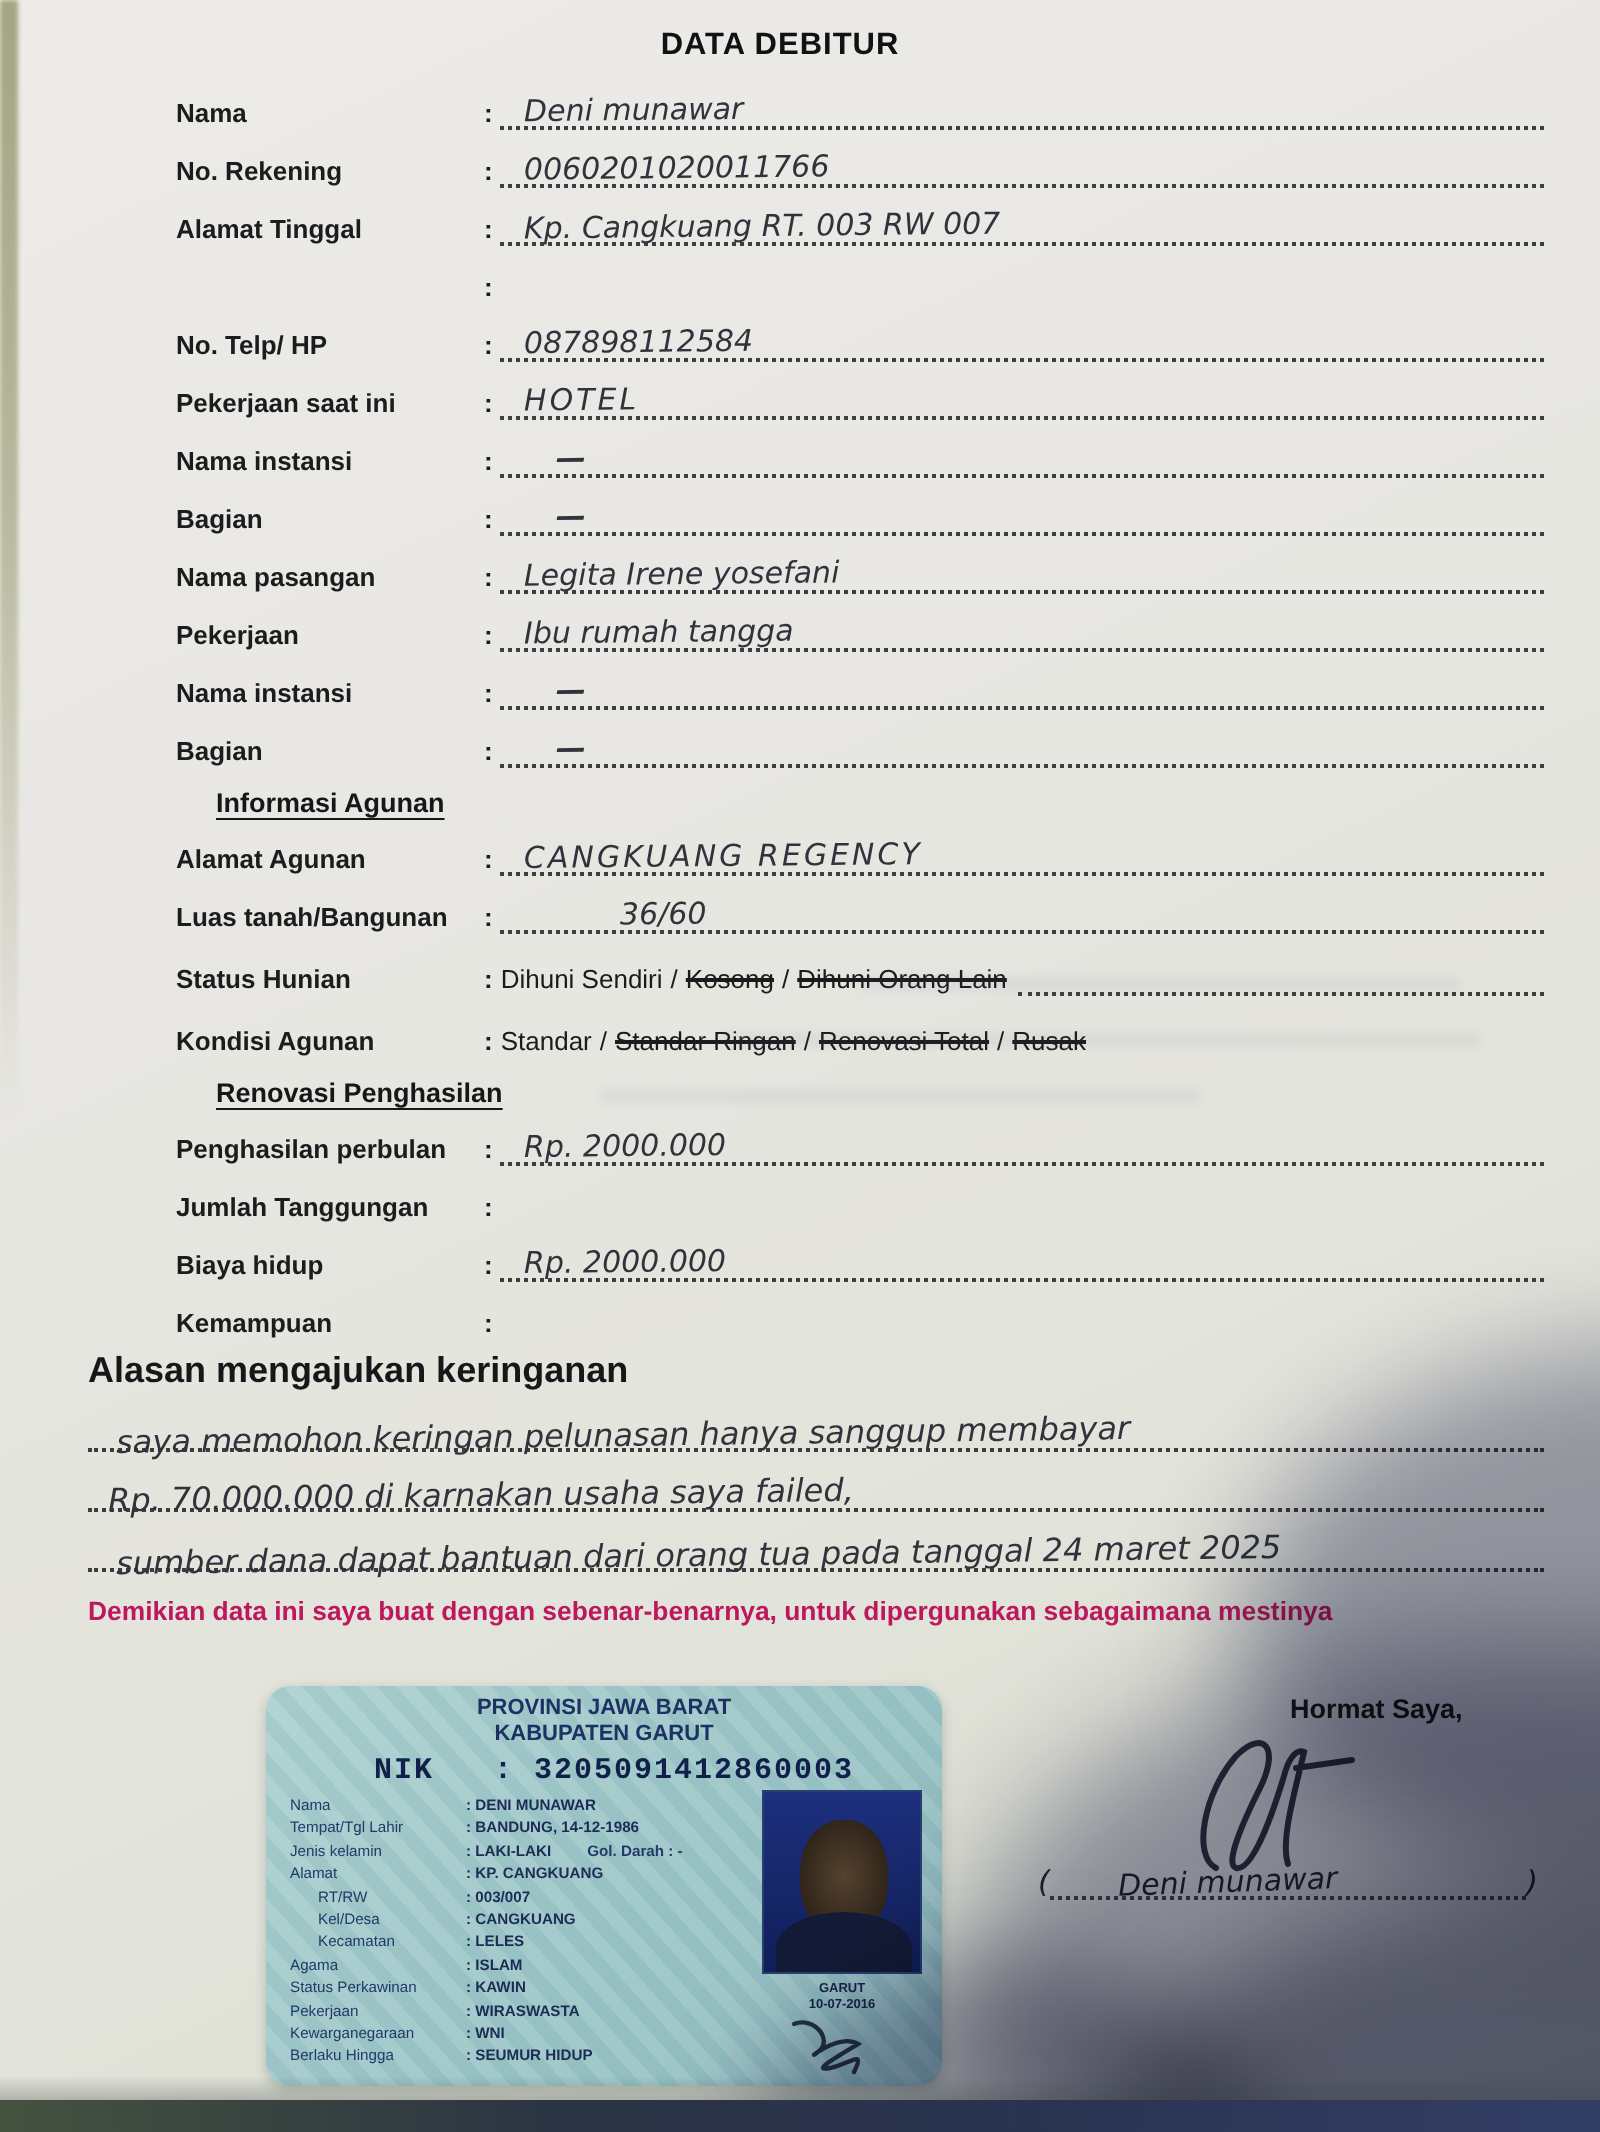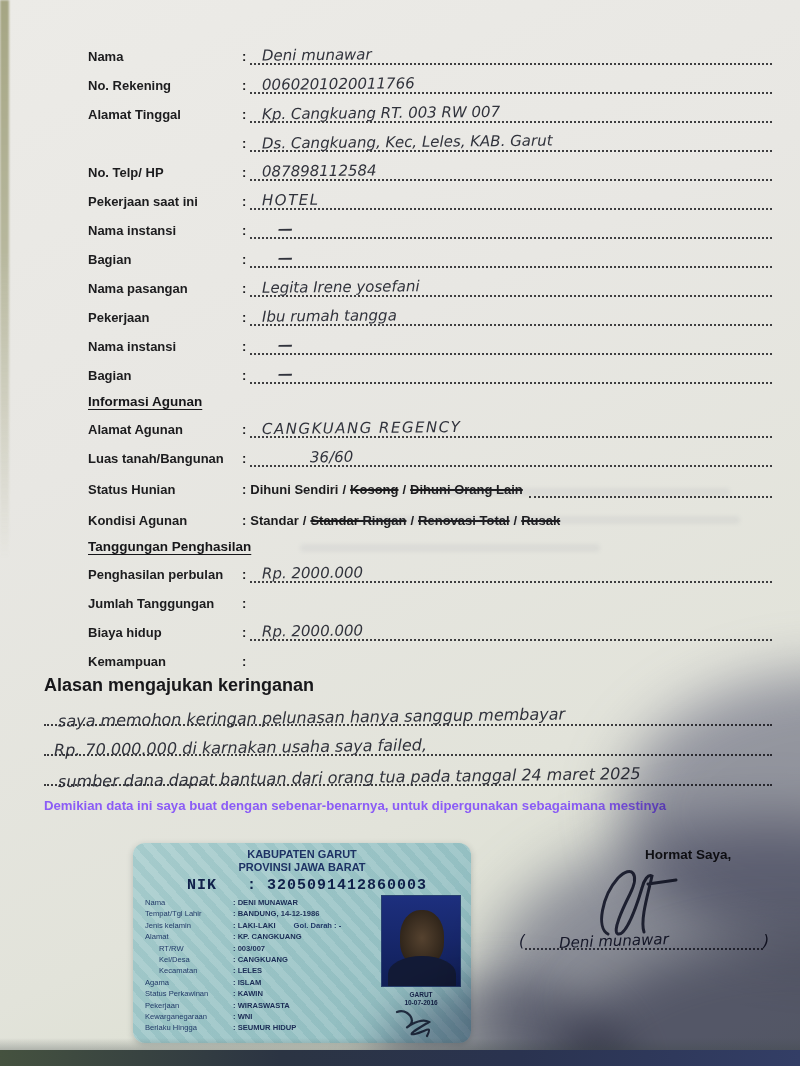--- a/index.html
+++ b/index.html
@@ -28,38 +28,38 @@
   .colon { font-weight:bold; font-size:13px; color:#1c1c1e; padding:0 4px 1px 0; }
   .leader { flex:1; position:relative; border-bottom:2px dotted #3e3e40; height:24px; }
   .hw { font-family:"DejaVu Sans", sans-serif; font-style:italic; color:#31333c;
     font-size:15px; white-space:nowrap; }
   .leader .hw { position:absolute; left:12px; bottom:-1px; transform:rotate(-0.6deg); }
   .hw.caps { letter-spacing:1.5px; }
   .hw.dash { font-weight:bold; left:28px; }
 
   .sect-heading { height:25px; display:flex; align-items:flex-end;
     font-weight:bold; font-size:13.5px; color:#17171a;
-    text-decoration:underline; text-underline-offset:3px; }
+    text-decoration:underline; text-underline-offset:3px;margin-left:20px; }
 
   .opt-row { display:flex; align-items:flex-end; height:31px; }
-  .opts { font-weight:bold; font-size:13px; color:#1b1b1d; white-space:nowrap;
+  .opts { font-weight:normal; font-size:13px; color:#1b1b1d; white-space:nowrap;
     padding-bottom:1px; }
   .opts .struck { text-decoration:line-through; text-decoration-thickness:2px; }
   .opts .sep { padding:0 4px; }
   .opt-row .leader { height:20px; margin-left:6px; }
 
   .reason-block { margin-left:-44px; width:728px; }
   .reason-heading { font-weight:bold; font-size:18px; color:#17171a;
     height:26px; display:flex; align-items:flex-end; }
   .reason-line { position:relative; height:30px; border-bottom:2px dotted #3c3c3e; }
   .reason-line .hw { position:absolute; bottom:-3px; font-size:16px; transform:rotate(-0.8deg); }
   .rl0 .hw { left:14px; } .rl1 .hw { left:10px; } .rl2 .hw { left:14px; }
 
   .declaration { margin-left:-44px; width:740px; margin-top:12px;
-    font-weight:bold; font-size:13.2px; color:#8b5cf6; }
+    font-weight:bold; font-size:13.2px; color:#be185d; }
 
   
   .ktp { position:absolute; left:133px; top:843px; width:338px; height:200px;
     border-radius:12px; overflow:hidden;
     background:linear-gradient(135deg, #abcfcf 0%, #9cc5c7 45%, #8fbcbf 100%);
     box-shadow:0 2px 6px rgba(40,60,60,.25); }
   .ktp::before { content:""; position:absolute; inset:0;
     background:repeating-linear-gradient(48deg, rgba(255,255,255,.10) 0 7px,
       rgba(120,170,175,.10) 7px 14px); }
   .ktp-header { position:relative; text-align:center; padding-top:5px;
@@ -117,20 +117,21 @@
     background:linear-gradient(to right, #45523f, #2b3443 35%, #2a3350 65%, #333e66); }
   .bottom-fade { position:absolute; left:0; bottom:14px; width:800px; height:14px;
     background:linear-gradient(to top, rgba(60,70,70,.35), rgba(60,70,70,0)); }
 </style>
 </head>
 <body>
 
 <div class="page">
   <div class="left-edge"></div>
 
+  <div class="title">DATA DEBITUR</div>
 
   <div class="form-flow">
 
     <div class="row">
       <span class="lbl">Nama</span>
       <span class="colon">:</span>
       <span class="leader">
           <span class="hw">Deni munawar</span>
         </span>
     </div>
@@ -144,23 +145,20 @@
     <div class="row">
       <span class="lbl">Alamat Tinggal</span>
       <span class="colon">:</span>
       <span class="leader">
           <span class="hw">Kp. Cangkuang RT. 003 RW 007</span>
         </span>
     </div>
     <div class="row">
       <span class="lbl"></span>
       <span class="colon">:</span>
-      <span class="leader">
-          <span class="hw">Ds. Cangkuang, Kec, Leles, KAB. Garut</span>
-        </span>
     </div>
     <div class="row">
       <span class="lbl">No. Telp/ HP</span>
       <span class="colon">:</span>
       <span class="leader">
           <span class="hw">087898112584</span>
         </span>
     </div>
     <div class="row">
       <span class="lbl">Pekerjaan saat ini</span>
@@ -239,21 +237,21 @@
     </div>
 
     <div class="opt-row">
       <span class="lbl">Kondisi Agunan</span>
       <span class="colon">:</span>
       <span class="opts">
         <span>Standar</span><span class="sep">/</span><span class="struck">Standar Ringan</span><span class="sep">/</span><span class="struck">Renovasi Total</span><span class="sep">/</span><span class="struck">Rusak</span>
       </span>
     </div>
 
-    <div class="sect-heading">Tanggungan Penghasilan</div>
+    <div class="sect-heading">Renovasi Penghasilan</div>
 
     <div class="row">
       <span class="lbl">Penghasilan perbulan</span>
       <span class="colon">:</span>
       <span class="leader">
           <span class="hw">Rp. 2000.000</span>
         </span>
     </div>
     <div class="row">
       <span class="lbl">Jumlah Tanggungan</span>
@@ -286,22 +284,22 @@
 
     <div class="declaration">Demikian data ini saya buat dengan sebenar-benarnya, untuk dipergunakan sebagaimana mestinya</div>
   </div>
 
   <div class="bleed" style="left:430px; top:488px; width:300px;"></div>
   <div class="bleed" style="left:360px; top:516px; width:380px;"></div>
   <div class="bleed" style="left:300px; top:544px; width:300px;"></div>
 
   <div class="ktp">
     <div class="ktp-header">
+      <div>PROVINSI JAWA BARAT</div>
       <div>KABUPATEN GARUT</div>
-      <div>PROVINSI JAWA BARAT</div>
     </div>
     <div class="ktp-nik">
       <span>NIK</span>
       <span class="nik-val">: 3205091412860003</span>
     </div>
     <div class="ktp-body">
       <div class="ktp-row">
           <span class="klbl">Nama</span>
           <span class="kval">: DENI MUNAWAR</span>
         </div>

